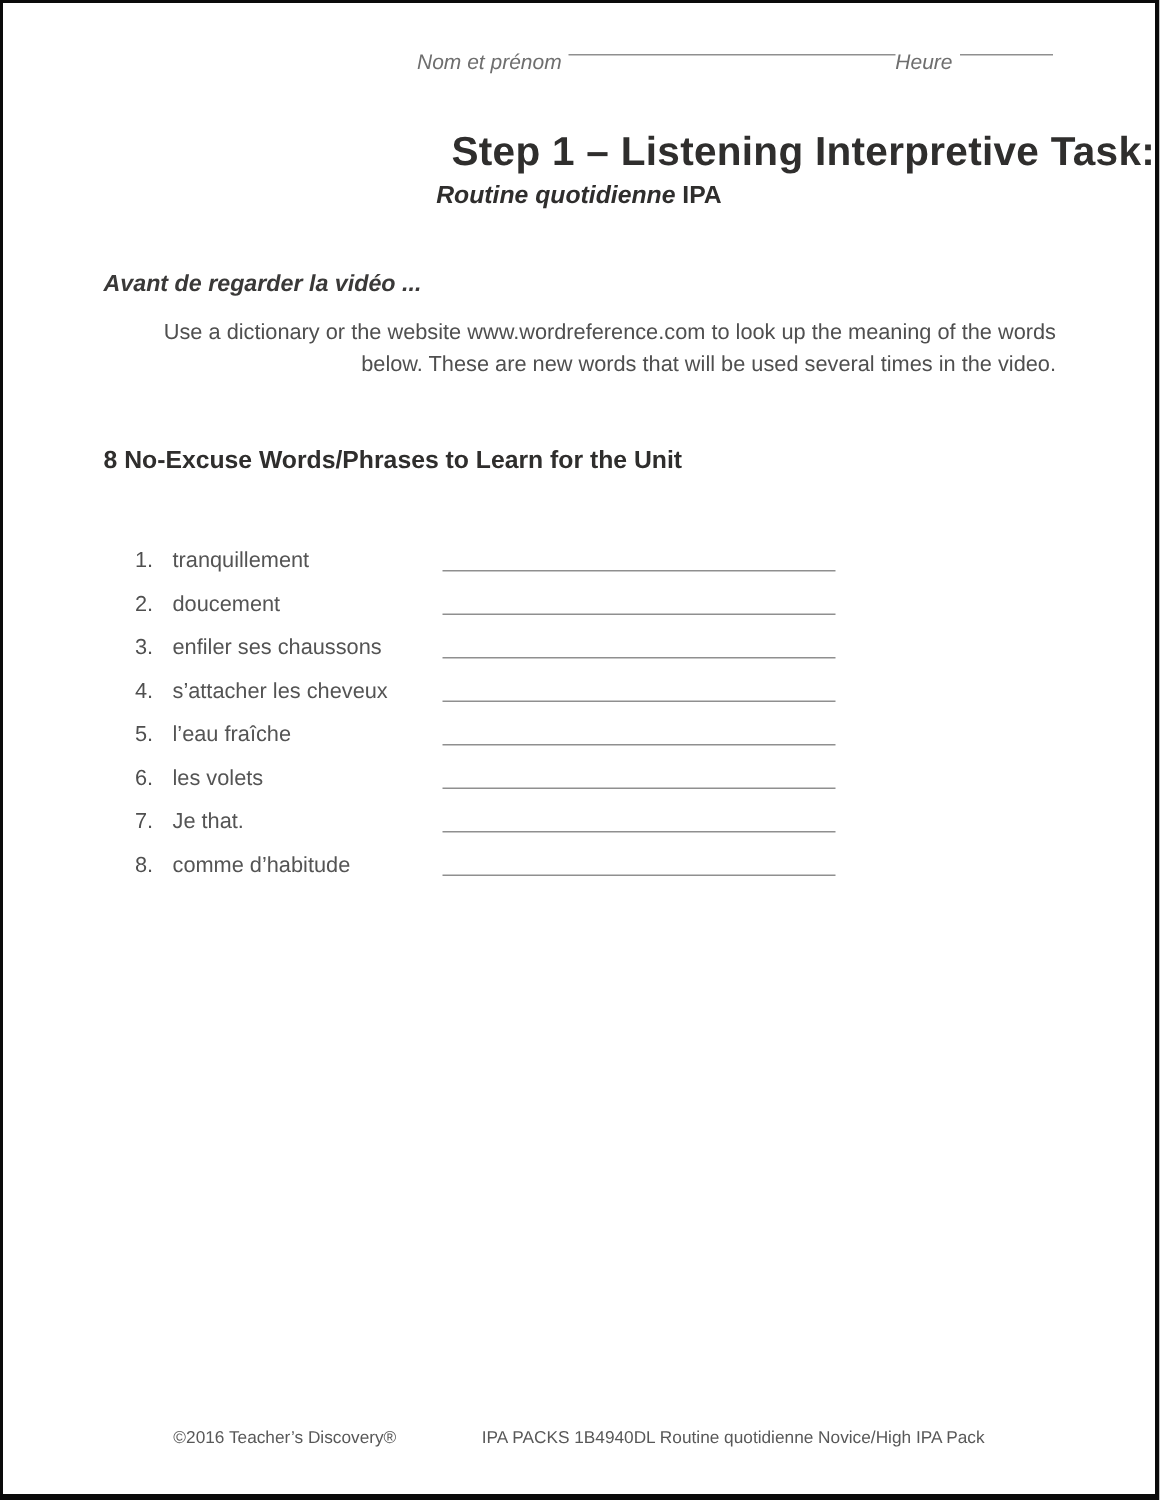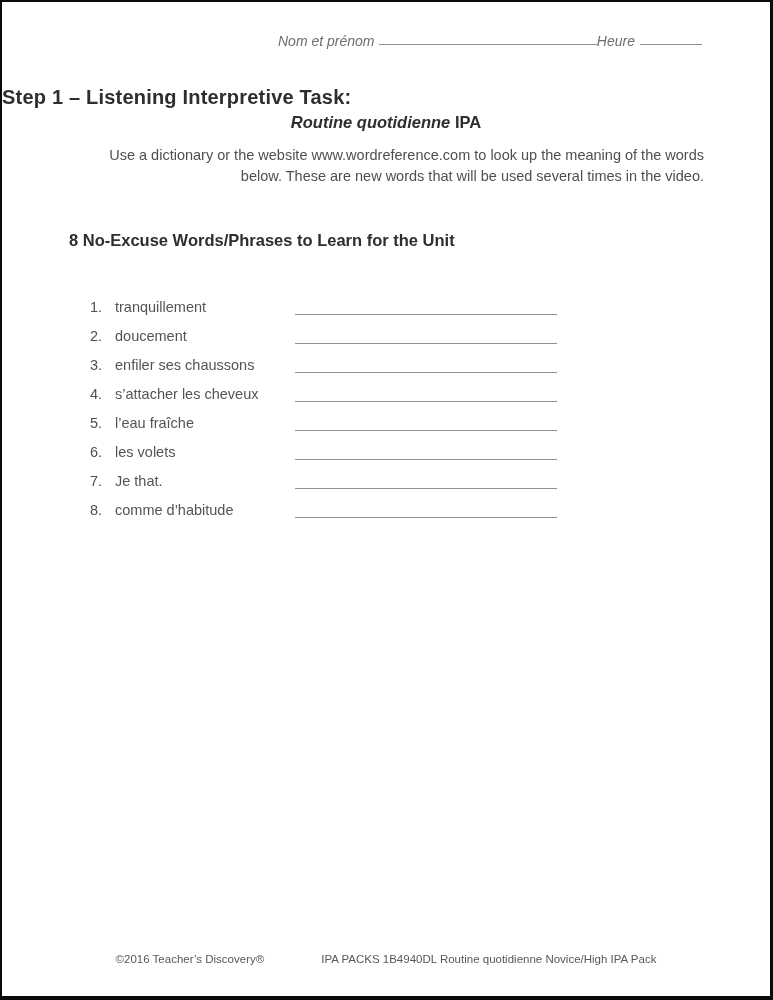--- a/index.html
+++ b/index.html
@@ -13,21 +13,21 @@
     border-right-width: 3px;
     border-bottom-width: 4px;
     font-family: "Liberation Sans", sans-serif;
     color: #3d3d3d;
     overflow: hidden;
   }
 
   
   .top-header {
     display: flex;
-    align-items: center;
+    align-items: flex-start;
     margin: 31px 68px 0 276px;
   }
   .top-label {
     font-style: italic;
     font-size: 14px;
     color: #6e6e6e;
     white-space: nowrap;
   }
   .blank {
     display: inline-block;
@@ -35,22 +35,22 @@
     position: relative;
     top: 3px;
   }
   .name-blank { flex: 1; margin-left: 5px; }
   .heure-label { }
   .heure-blank { width: 62px; margin-left: 5px; }
 
   
   .title {
     margin-top: 37px;
-    text-align: left;
-    font-size: 20px;
+    text-align: right;
+    font-size: 27px;
     font-weight: bold;
     color: #2f2e2d;
     letter-spacing: 0.2px;
   }
   .subtitle {
     margin-top: 9px;
     text-align: center;
     font-size: 19px;
     font-style: italic;
     color: #4a4947;
@@ -123,20 +123,21 @@
     <span class="top-label heure-label">Heure</span>
     <span class="blank heure-blank"></span>
   </div>
 
   <div class="title">Step 1 – Listening Interpretive Task:</div>
   <div class="subtitle2">
     <span class="fr">Routine quotidienne</span><span> IPA</span>
   </div>
 
   <div class="content">
+    <div class="section-heading">Avant de regarder la vidéo ...</div>
     <p class="instructions">Use a dictionary or the website www.wordreference.com to look up the meaning of the words below. These are new words that will be used several times in the video.</p>
     <div class="list-heading">8 No-Excuse Words/Phrases to Learn for the Unit</div>
 
     <div class="vocab-list">
       <div class="vrow">
         <span class="vnum">1.</span>
         <span class="vterm">tranquillement</span>
         <span class="blank vblank"></span>
       </div>
       <div class="vrow">

